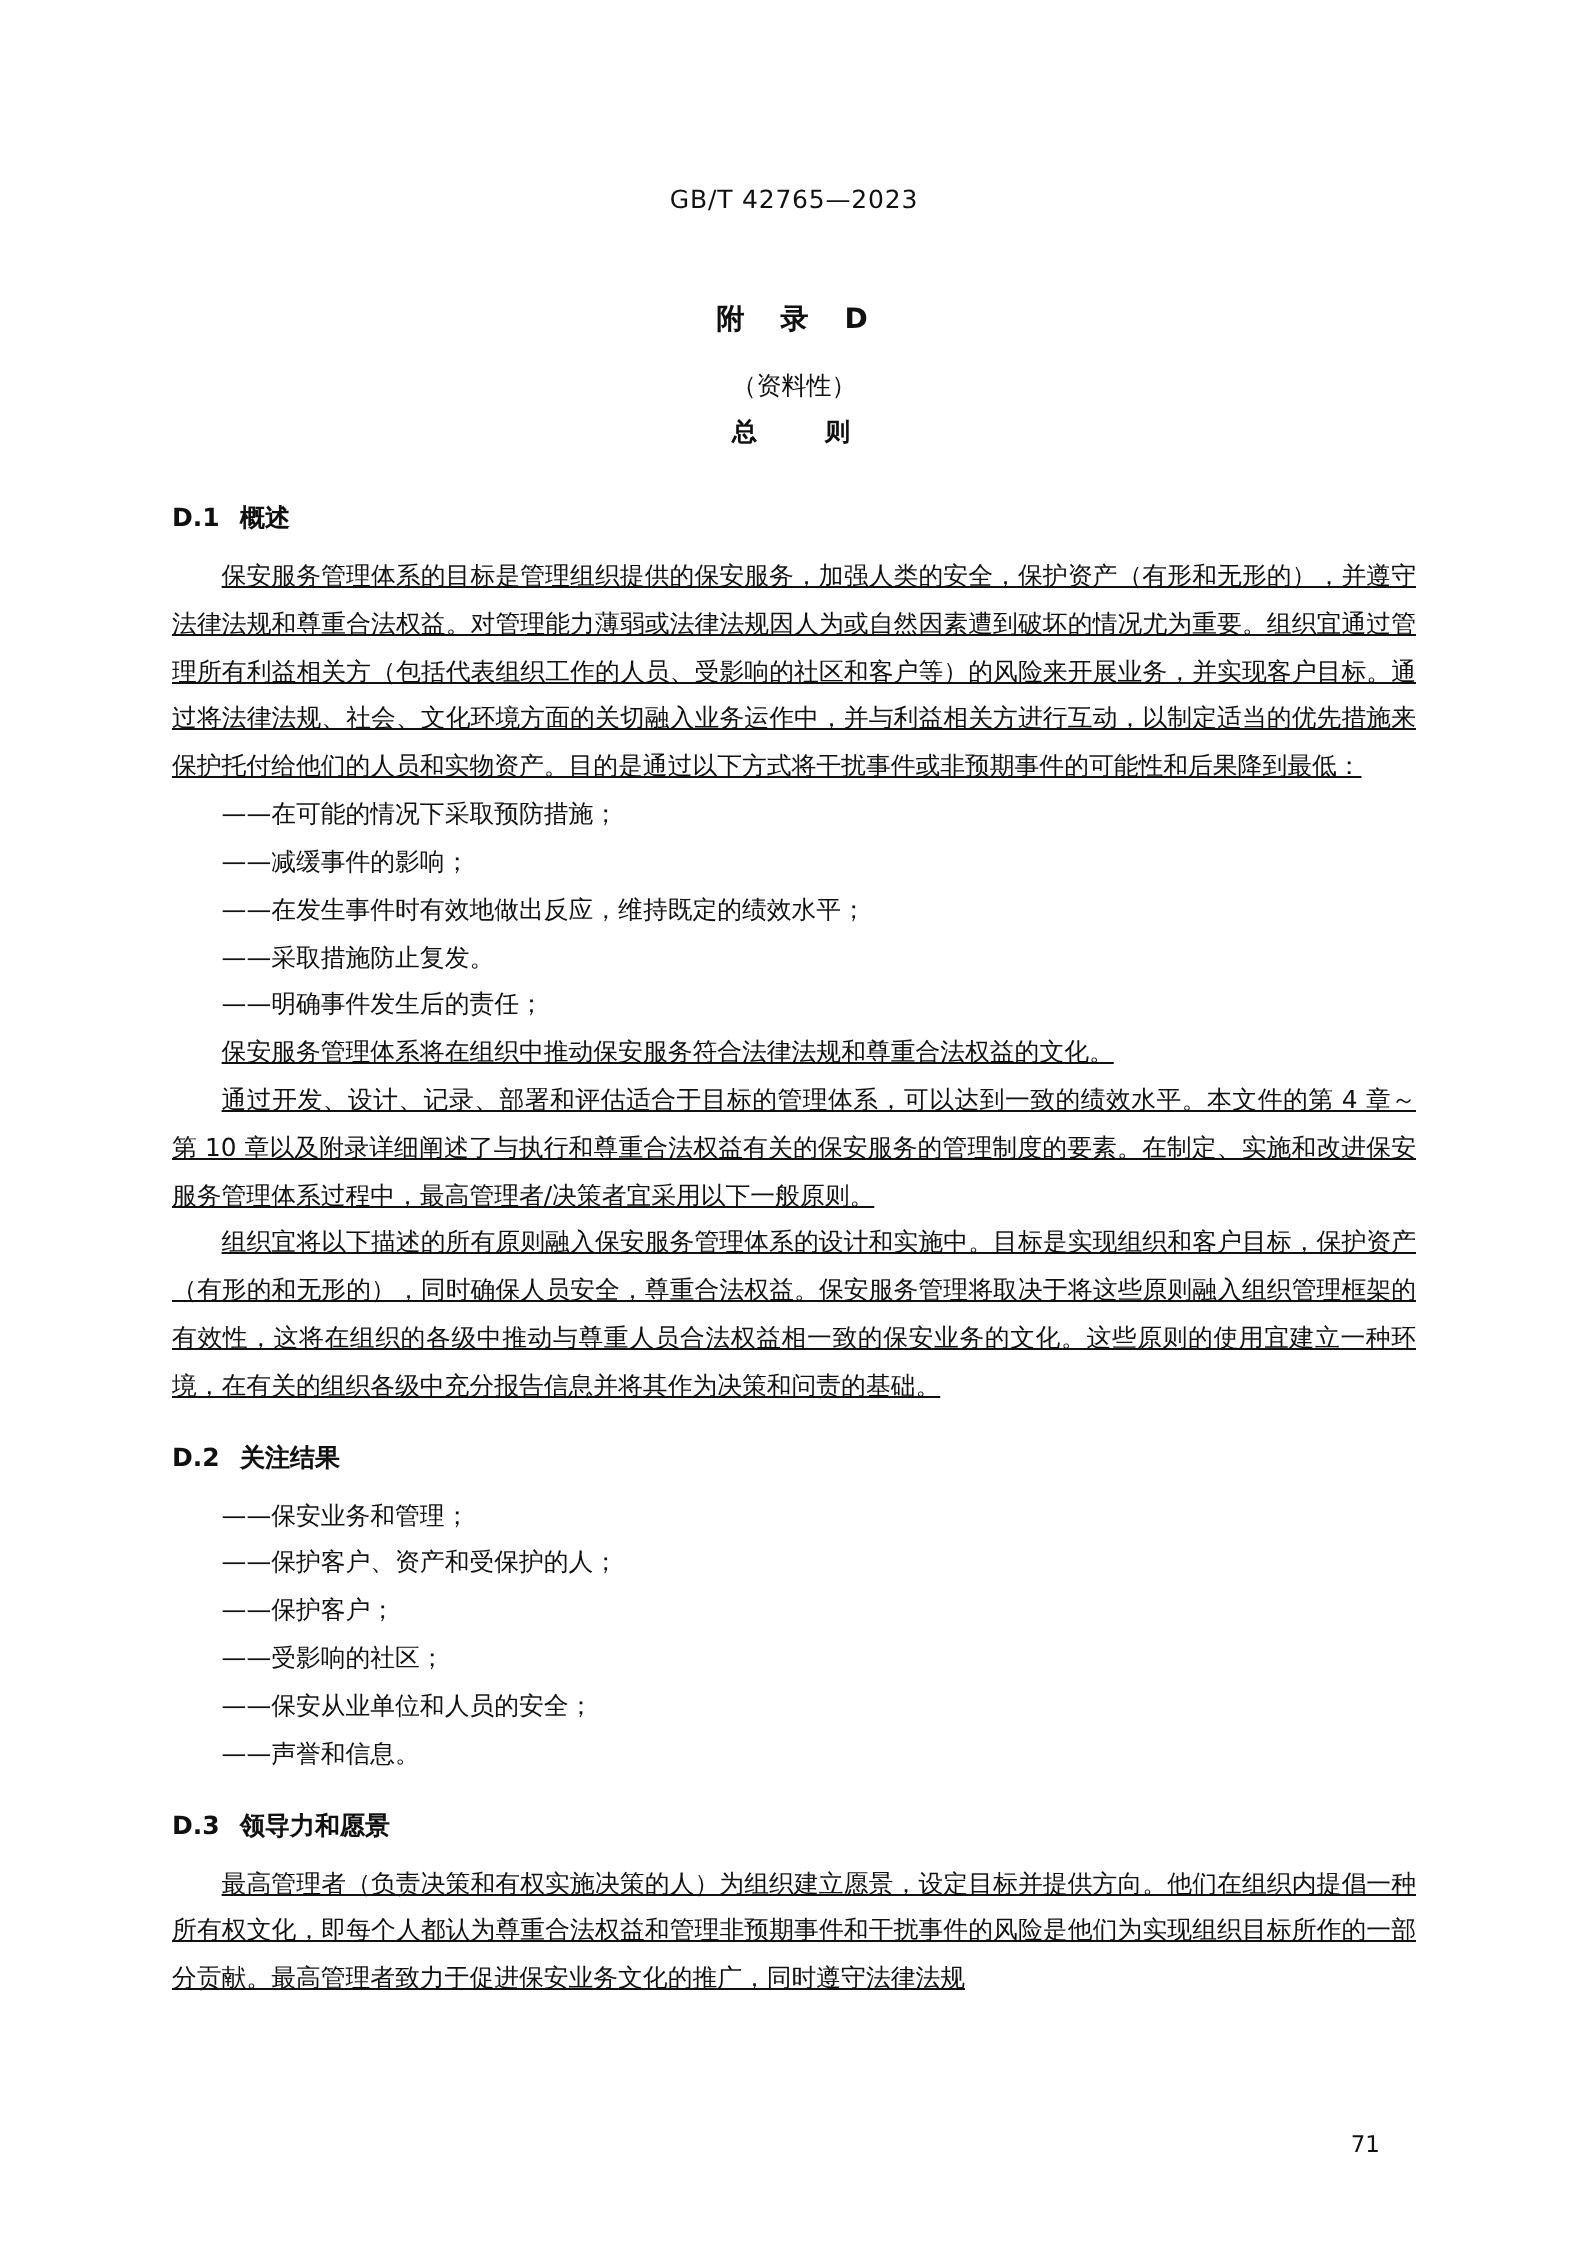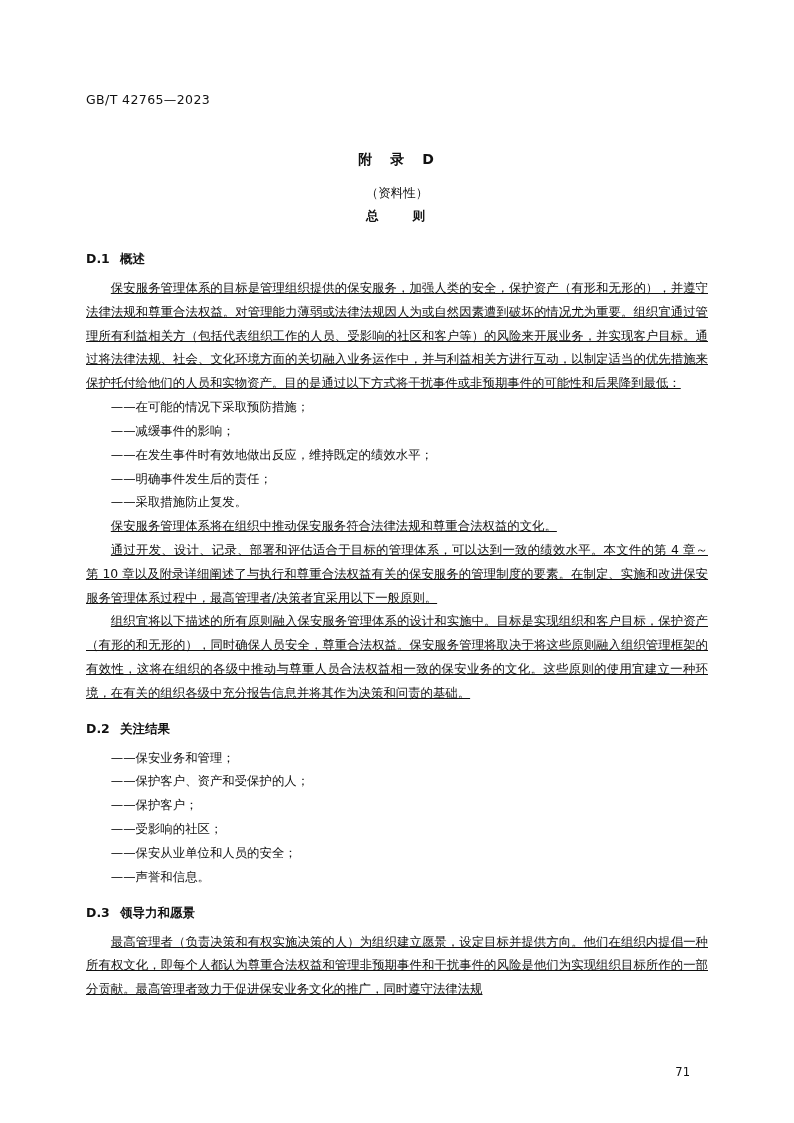--- a/index.html
+++ b/index.html
@@ -18,21 +18,21 @@
     color: #111;
     overflow: hidden;
   }
   .content {
     position: absolute;
     left: 86px;
     right: 86px;
     top: 92px;
   }
   .header-line {
-    text-align: left;
+    text-align: center;
     font-size: 12.5px;
     letter-spacing: 0.4px;
     color: #111;
     font-family: "DejaVu Sans", "Liberation Sans", sans-serif;
     margin-bottom: 44px;
   }
   .annex-title {
     text-align: center;
     font-size: 14px;
     font-weight: bold;
@@ -104,22 +104,22 @@
     <div class="annex-name">总　　则</div>
 
     <div class="clause-head">
       <span class="num">D.1</span><span>概述</span>
     </div>
     <p class="body">保安服务管理体系的目标是管理组织提供的保安服务，加强人类的安全，保护资产（有形和无形的），并遵守法律法规和尊重合法权益。对管理能力薄弱或法律法规因人为或自然因素遭到破坏的情况尤为重要。组织宜通过管理所有利益相关方（包括代表组织工作的人员、受影响的社区和客户等）的风险来开展业务，并实现客户目标。通过将法律法规、社会、文化环境方面的关切融入业务运作中，并与利益相关方进行互动，以制定适当的优先措施来保护托付给他们的人员和实物资产。目的是通过以下方式将干扰事件或非预期事件的可能性和后果降到最低：</p>
     <ul class="dashlist">
       <li>——在可能的情况下采取预防措施；</li>
       <li>——减缓事件的影响；</li>
       <li>——在发生事件时有效地做出反应，维持既定的绩效水平；</li>
+      <li>——采取措施防止复发。</li>
       <li>——明确事件发生后的责任；</li>
-      <li>——采取措施防止复发。</li>
     </ul>
     <p class="body">保安服务管理体系将在组织中推动保安服务符合法律法规和尊重合法权益的文化。</p>
     <p class="body">通过开发、设计、记录、部署和评估适合于目标的管理体系，可以达到一致的绩效水平。本文件的第 4 章～第 10 章以及附录详细阐述了与执行和尊重合法权益有关的保安服务的管理制度的要素。在制定、实施和改进保安服务管理体系过程中，最高管理者/决策者宜采用以下一般原则。</p>
     <p class="body">组织宜将以下描述的所有原则融入保安服务管理体系的设计和实施中。目标是实现组织和客户目标，保护资产（有形的和无形的），同时确保人员安全，尊重合法权益。保安服务管理将取决于将这些原则融入组织管理框架的有效性，这将在组织的各级中推动与尊重人员合法权益相一致的保安业务的文化。这些原则的使用宜建立一种环境，在有关的组织各级中充分报告信息并将其作为决策和问责的基础。</p>
 
     <div class="clause-head">
       <span class="num">D.2</span><span>关注结果</span>
     </div>
     <ul class="dashlist">
       <li>——保安业务和管理；</li>

